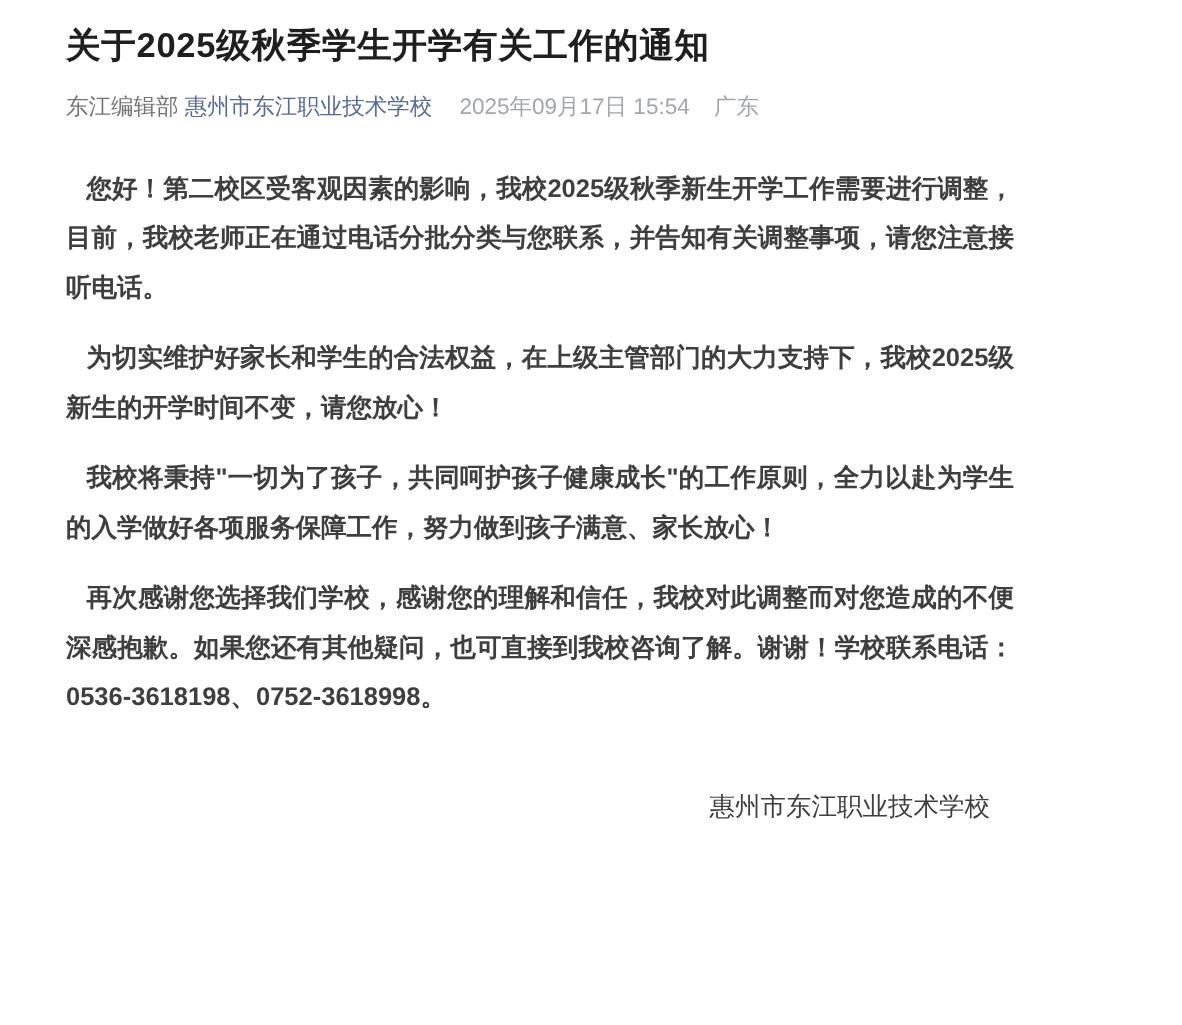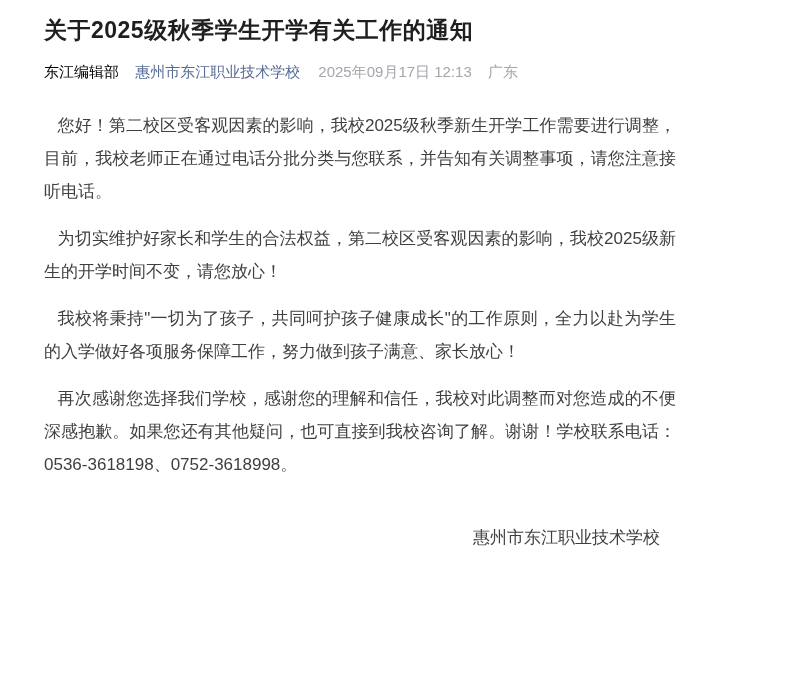--- a/index.html
+++ b/index.html
@@ -25,22 +25,22 @@
     letter-spacing: 0.5px;
   }
   .byline {
     margin-top: 15px;
     font-size: 15px;
     line-height: 22px;
     color: #9e9e9e;
     white-space: nowrap;
   }
   .byline .author {
-    color: #000000;
-    margin-right: 12px;
+    color: #737373;
+    margin-right: 0;
   }
   .byline .account {
     color: #576b95;
     text-decoration: none;
     margin-right: 14px;
     cursor: pointer;
   }
   .byline .meta {
     color: #a3a6ab;
     margin-right: 12px;
@@ -50,20 +50,21 @@
     font-size: 17px;
     line-height: 33px;
     color: #3f3f3f;
     text-align: justify;
   }
   .content p {
     margin: 0 0 14px 0;
   }
   .content p.indent {
     text-indent: 0.8em;
+    font-weight: bold;
   }
   .signature {
     margin-top: 40px;
     text-align: right;
     padding-right: 16px;
     color: #3f3f3f;
   }
   .signature p {
     margin: 0;
   }
@@ -74,29 +75,29 @@
 </head>
 <body>
 
 <div class="article">
 
   <h1 class="title">关于2025级秋季学生开学有关工作的通知</h1>
 
   <div class="byline">
     <span class="author">东江编辑部</span>
     <a class="account">惠州市东江职业技术学校</a>
-    <span class="meta">2025年09月17日 12:13</span>
+    <span class="meta">2025年09月17日 15:54</span>
     <span class="meta">广东</span>
   </div>
 
   <div class="content">
 
     <p class="indent">您好！第二校区受客观因素的影响，我校2025级秋季新生开学工作需要进行调整，目前，我校老师正在通过电话分批分类与您联系，并告知有关调整事项，请您注意接听电话。</p>
 
-    <p class="indent">为切实维护好家长和学生的合法权益，第二校区受客观因素的影响，我校2025级新生的开学时间不变，请您放心！</p>
+    <p class="indent">为切实维护好家长和学生的合法权益，在上级主管部门的大力支持下，我校2025级新生的开学时间不变，请您放心！</p>
 
     <p class="indent">我校将秉持"一切为了孩子，共同呵护孩子健康成长"的工作原则，全力以赴为学生的入学做好各项服务保障工作，努力做到孩子满意、家长放心！</p>
 
     <p class="indent">再次感谢您选择我们学校，感谢您的理解和信任，我校对此调整而对您造成的不便深感抱歉。如果您还有其他疑问，也可直接到我校咨询了解。谢谢！学校联系电话：0536-3618198、0752-3618998。</p>
 
     <div class="signature">
       <p>惠州市东江职业技术学校</p>
     </div>
   </div>
 

